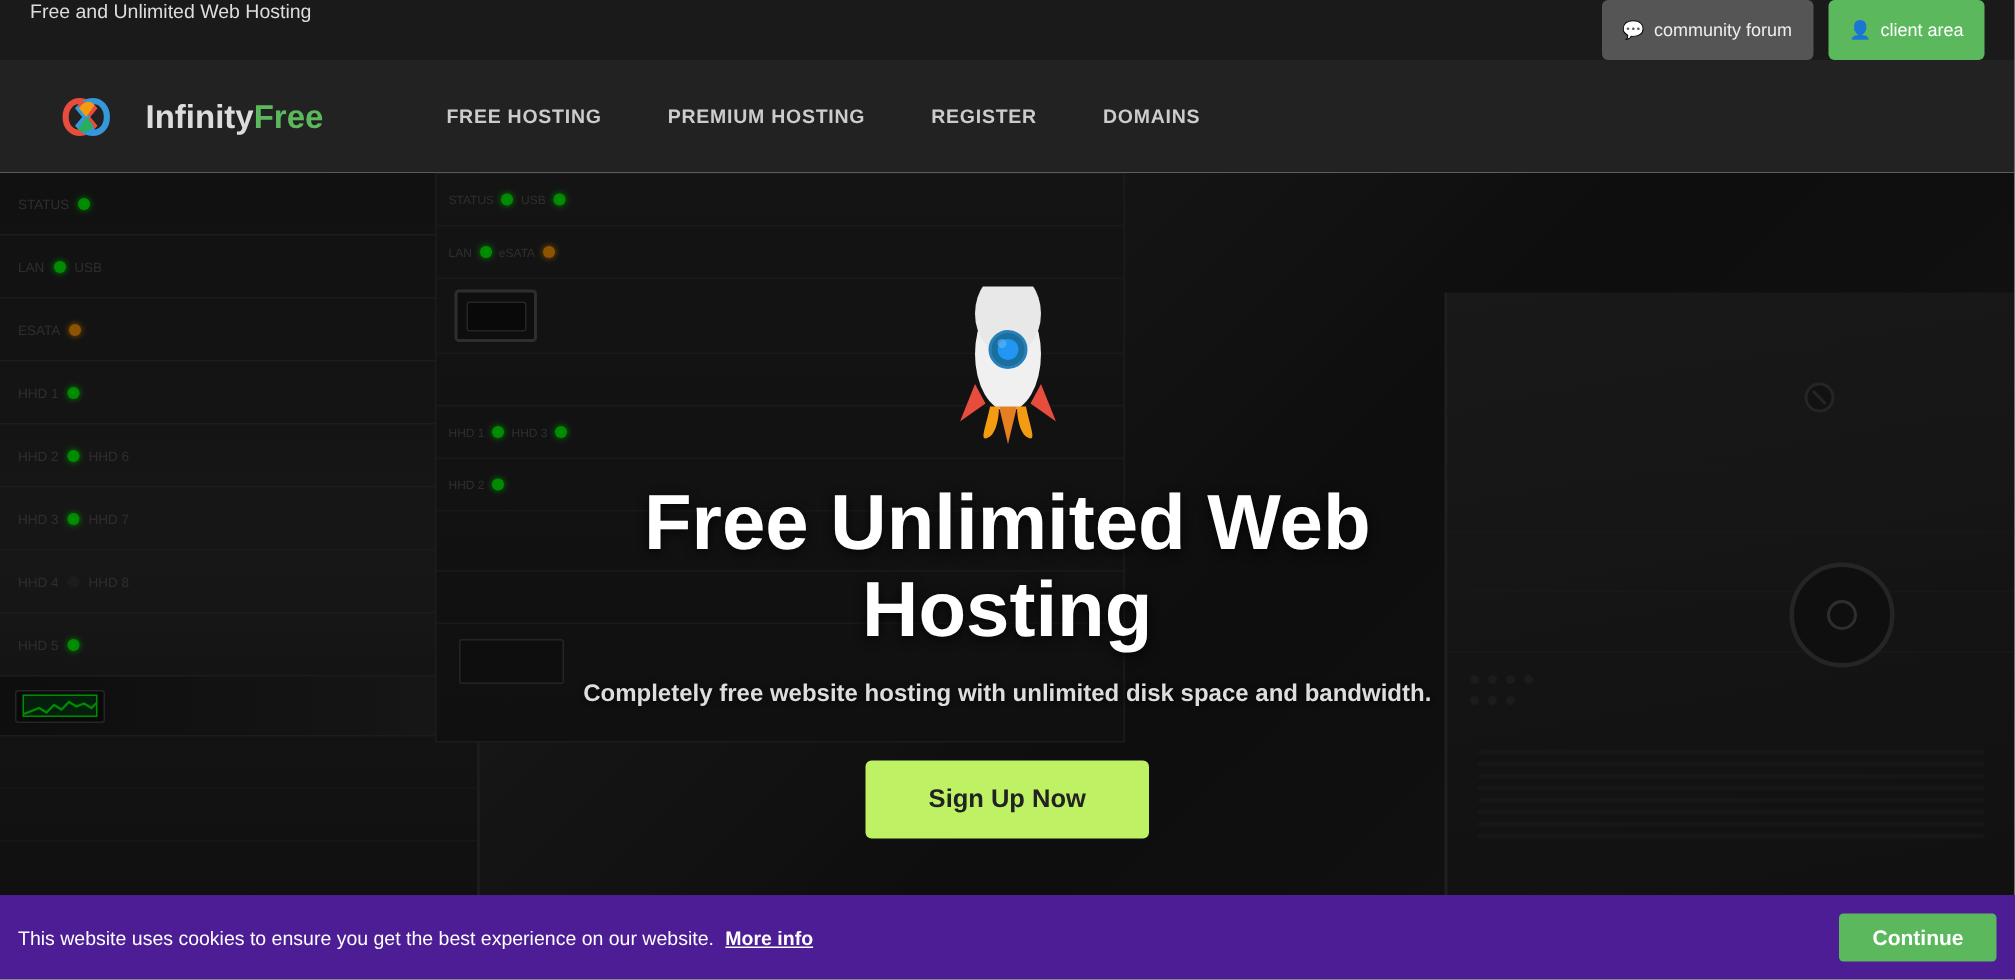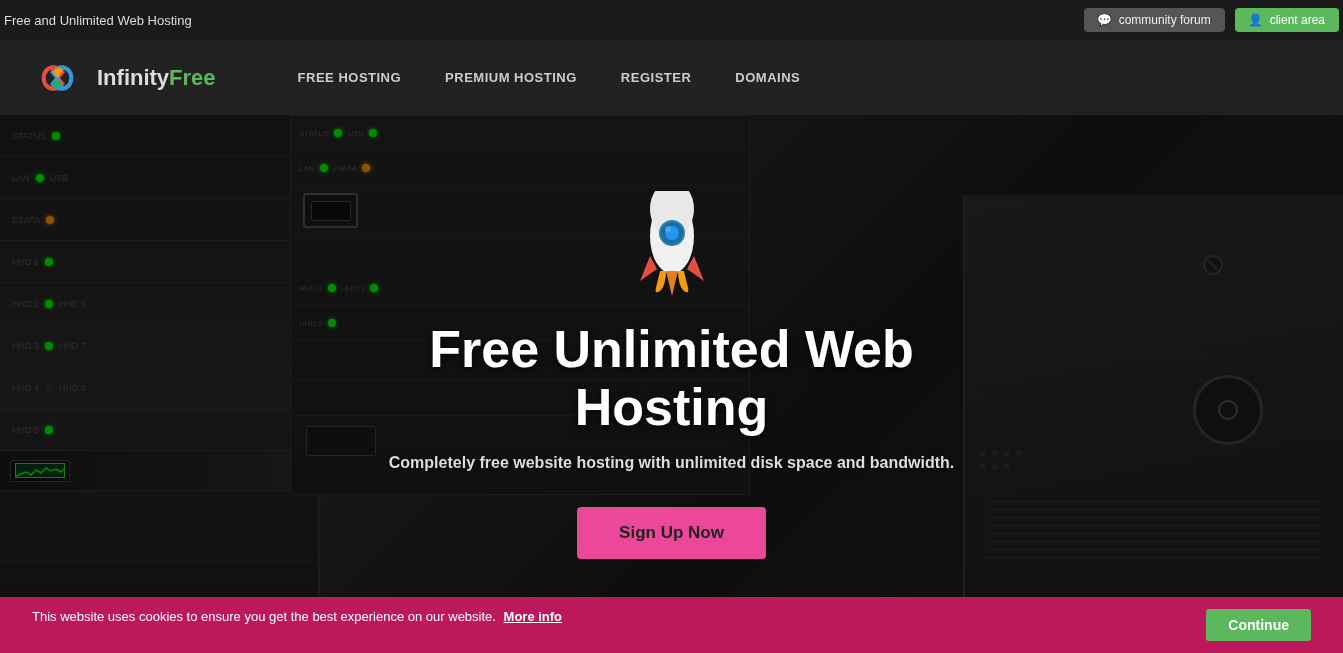--- a/index.html
+++ b/index.html
@@ -3,23 +3,22 @@
   <meta charset="utf-8">
   <style>
     * { margin: 0; padding: 0; box-sizing: border-box; }
     body { font-family: 'Segoe UI', Arial, sans-serif; overflow-x: hidden; }
 
     
     .top-bar {
       background: #1a1a1a;
       color: #ccc;
       display: flex;
-      align-items: center;
       justify-content: space-between;
-      padding: 0 4px;
+      padding: 0 20px;
       height: 40px;
       font-size: 13px;
     }
     .top-bar-title { color: #ddd; font-size: 13px; }
     .top-bar-actions { display: flex; gap: 10px; }
     .top-bar-btn {
       display: flex; align-items: center; gap: 6px;
       padding: 5px 14px;
       border-radius: 4px;
       font-size: 12px;
@@ -140,43 +139,43 @@
       line-height: 1.1;
     }
     .hero-subtitle {
       font-size: 16px;
       color: #ddd;
       margin-bottom: 35px;
       font-weight: 700;
       text-shadow: 0 1px 4px rgba(0,0,0,0.8);
     }
     .hero-btn {
-      background: #ec4899;
+      background: #bef264;
       color: #222;
       padding: 16px 42px;
       font-size: 17px;
       font-weight: 700;
       border: none;
       border-radius: 4px;
       cursor: pointer;
       text-decoration: none;
       display: inline-block;
       transition: background 0.2s;
     }
 
     
     .cookie-bar {
       position: fixed;
       bottom: 0; left: 0; right: 0;
-      background: #be185d;
+      background: #4c1d95;
       color: #fff;
       display: flex;
-      align-items: flex-start;
+      align-items: center;
       justify-content: space-between;
-      padding: 12px 32px;
+      padding: 12px 12px;
       font-size: 13px;
       z-index: 1000;
     }
     .cookie-btn {
       background: #5cb85c;
       color: #fff;
       border: none;
       padding: 8px 22px;
       font-size: 14px;
       font-weight: 600;

